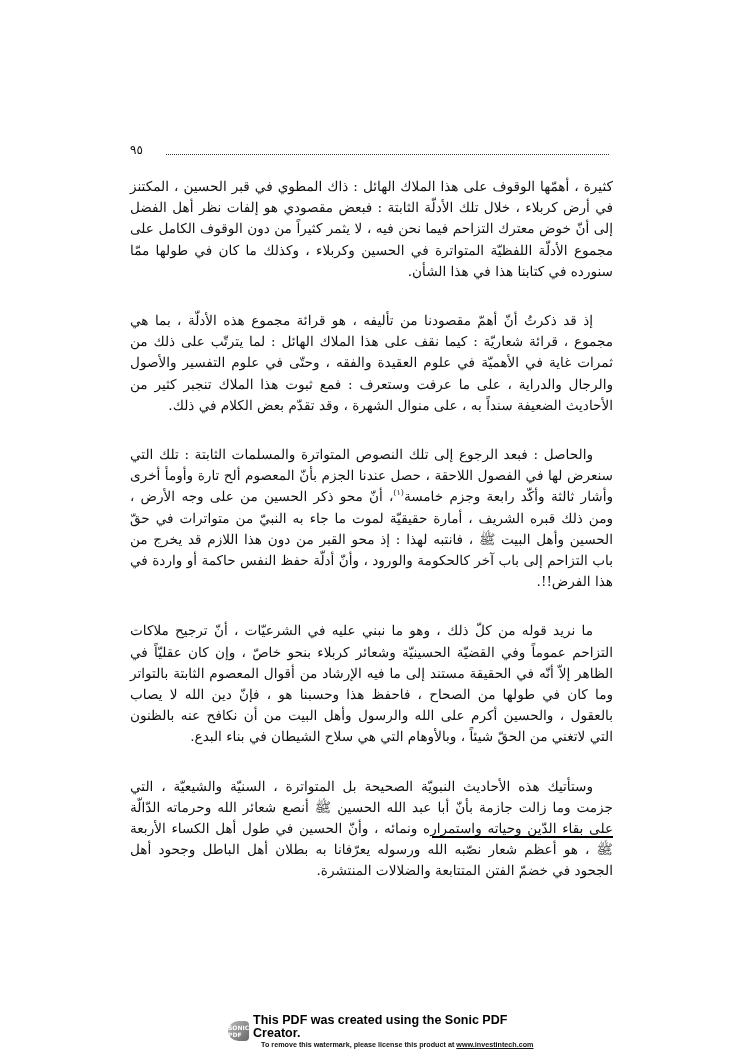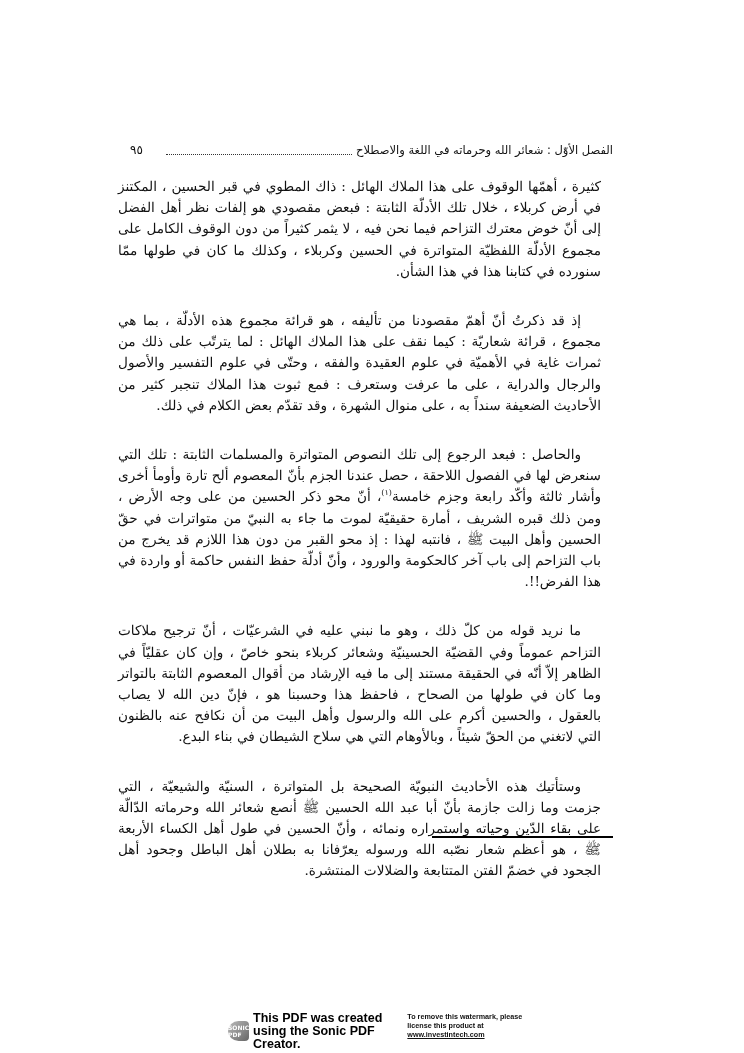--- a/index.html
+++ b/index.html
@@ -6,47 +6,46 @@
   body { width: 744px; height: 1053px; position: relative; overflow: hidden;
          font-family: "DejaVu Serif", serif; color: #111; }
   .page { position: absolute; left: 0; top: 0; width: 744px; height: 1053px; background: #fff; }
 
   .header { position: absolute; top: 140px; left: 130px; width: 483px; height: 20px;
             direction: rtl; display: flex; align-items: center; font-size: 12px; }
   .header .title { white-space: nowrap; font-family: "DejaVu Sans", sans-serif; font-size: 11.5px; }
   .header .dots { flex: 1; border-bottom: 1px dotted #333; margin: 0 4px 0 14px; height: 9px; }
   .header .pnum { white-space: nowrap; font-family: "DejaVu Sans", sans-serif; font-size: 12px; width: 22px; text-align: left; }
 
-  .body { position: absolute; top: 176px; left: 118px; width: 483px; direction: rtl;
+  .body { position: absolute; top: 176px; left: 130px; width: 483px; direction: rtl;
           font-size: 13.6px; line-height: 21.2px; text-align: justify; text-align-last: right; }
   .body p { margin: 0 0 4px 0; }
   .body p.indent { text-indent: 20px; margin-top: 28px; }
   .body sup { font-size: 8px; line-height: 0; }
 
   .fn-rule { position: absolute; top: 836px; left: 432px; width: 181px; height: 2px; background: #000; }
   .footnote { position: absolute; top: 843px; left: 130px; width: 483px; direction: rtl;
               font-size: 11.5px; line-height: 19px; text-align: right; font-family: "DejaVu Sans", sans-serif; }
 
   .watermark { position: absolute; top: 1018px; left: 228px; width: 310px; height: 26px; display: flex; align-items: center; }
   .wm-logo { width: 22px; height: 20px; border-radius: 50% 20% 20% 50%; background: linear-gradient(135deg,#bbb,#666);
              color: #fff; font-size: 6px; font-family: "DejaVu Sans", sans-serif; display: flex; align-items: center; justify-content: center;
              margin-right: 4px; font-weight: bold; }
-  .wm-text { display: flex; font-family: "Liberation Sans", sans-serif; }
+  .wm-text { display: flex; flex-direction: column; font-family: "Liberation Sans", sans-serif; }
   .wm-line1 { font-size: 12.5px; font-weight: bold; color: #000; line-height: 13px; }
   .wm-line1 b { font-weight: bold; }
   .wm-line2 { font-size: 7.2px; font-weight: bold; color: #111; line-height: 9px; margin-left: 8px; }
   .wm-line2 a { color: #111; text-decoration: underline; }
 </style>
 </head>
 <body>
 
 <div class="page">
 
   <div class="header">
-    <span class="title">الفصل الأوّل : شعائر الله وحرماته في اللغة والاصطلاح</span>
     <span class="dots"></span>
     <span class="pnum">٩٥</span>
   </div>
 
   <div class="body">
     <p>كثيرة ، أهمّها الوقوف على هذا الملاك الهائل : ذاك المطوي في قبر الحسين ، المكتنز في أرض كربلاء ، خلال تلك الأدلّة الثابتة : فبعض مقصودي هو إلفات نظر أهل الفضل إلى أنّ خوض معترك التزاحم فيما نحن فيه ، لا يثمر كثيراً من دون الوقوف الكامل على مجموع الأدلّة اللفظيّة المتواترة في الحسين وكربلاء ، وكذلك ما كان في طولها ممّا سنورده في كتابنا هذا في هذا الشأن.</p>
     <p class="indent">إذ قد ذكرتُ أنّ أهمّ مقصودنا من تأليفه ، هو قرائة مجموع هذه الأدلّة ، بما هي مجموع ، قرائة شعاريّة : كيما نقف على هذا الملاك الهائل : لما يترتّب على ذلك من ثمرات غاية في الأهميّة في علوم العقيدة والفقه ، وحتّى في علوم التفسير والأصول والرجال والدراية ، على ما عرفت وستعرف : فمع ثبوت هذا الملاك تنجبر كثير من الأحاديث الضعيفة سنداً به ، على منوال الشهرة ، وقد تقدّم بعض الكلام في ذلك.</p>
     <p class="indent"><span>والحاصل : فبعد الرجوع إلى تلك النصوص المتواترة والمسلمات الثابتة : تلك التي سنعرض لها في الفصول اللاحقة ، حصل عندنا الجزم بأنّ المعصوم ألح تارة وأومأ أخرى وأشار ثالثة وأكّد رابعة وجزم خامسة</span><sup>(١)</sup><span>، أنّ محو ذكر الحسين من على وجه الأرض ، ومن ذلك قبره الشريف ، أمارة حقيقيّة لموت ما جاء به النبيّ من متواترات في حقّ الحسين وأهل البيت ﷺ ، فانتبه لهذا : إذ محو القبر من دون هذا اللازم قد يخرج من باب التزاحم إلى باب آخر كالحكومة والورود ، وأنّ أدلّة حفظ النفس حاكمة أو واردة في هذا الفرض!!.</span></p>
     <p class="indent">ما نريد قوله من كلّ ذلك ، وهو ما نبني عليه في الشرعيّات ، أنّ ترجيح ملاكات التزاحم عموماً وفي القضيّة الحسينيّة وشعائر كربلاء بنحو خاصّ ، وإن كان عقليّاً في الظاهر إلاّ أنّه في الحقيقة مستند إلى ما فيه الإرشاد من أقوال المعصوم الثابتة بالتواتر وما كان في طولها من الصحاح ، فاحفظ هذا وحسبنا هو ، فإنّ دين الله لا يصاب بالعقول ، والحسين أكرم على الله والرسول وأهل البيت من أن نكافح عنه بالظنون التي لاتغني من الحقّ شيئاً ، وبالأوهام التي هي سلاح الشيطان في بناء البدع.</p>
     <p class="indent">وستأتيك هذه الأحاديث النبويّة الصحيحة بل المتواترة ، السنيّة والشيعيّة ، التي جزمت وما زالت جازمة بأنّ أبا عبد الله الحسين ﷺ أنصع شعائر الله وحرماته الدّالّة على بقاء الدّين وحياته واستمراره ونمائه ، وأنّ الحسين في طول أهل الكساء الأربعة ﷺ ، هو أعظم شعار نصّبه الله ورسوله يعرّفانا به بطلان أهل الباطل وجحود أهل الجحود في خضمّ الفتن المتتابعة والضلالات المنتشرة.</p>

